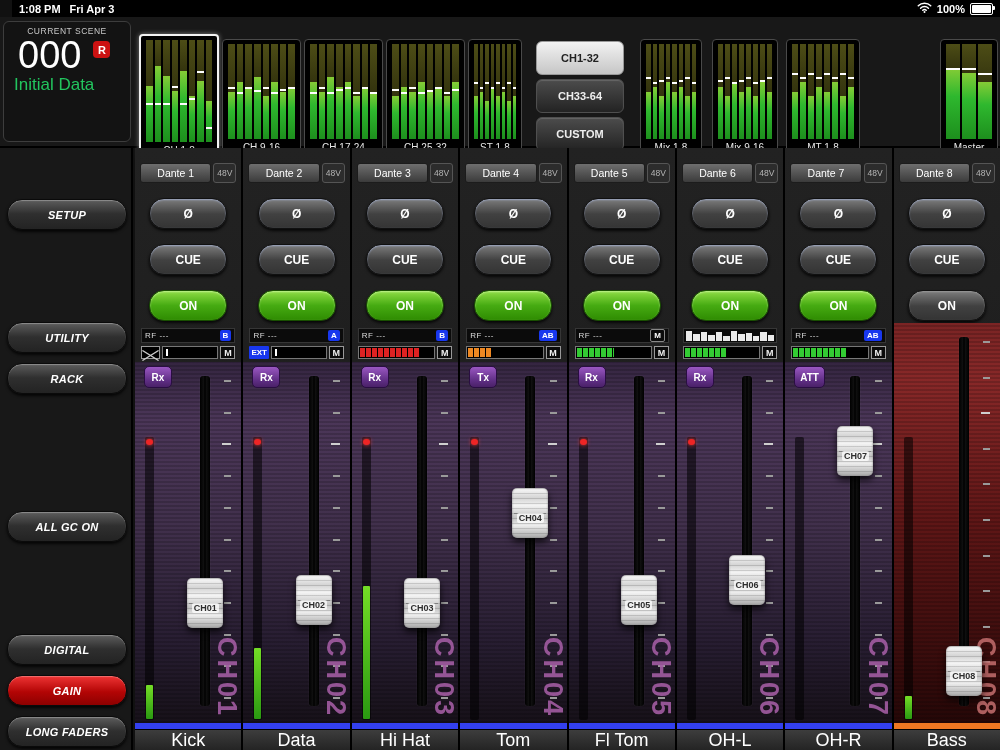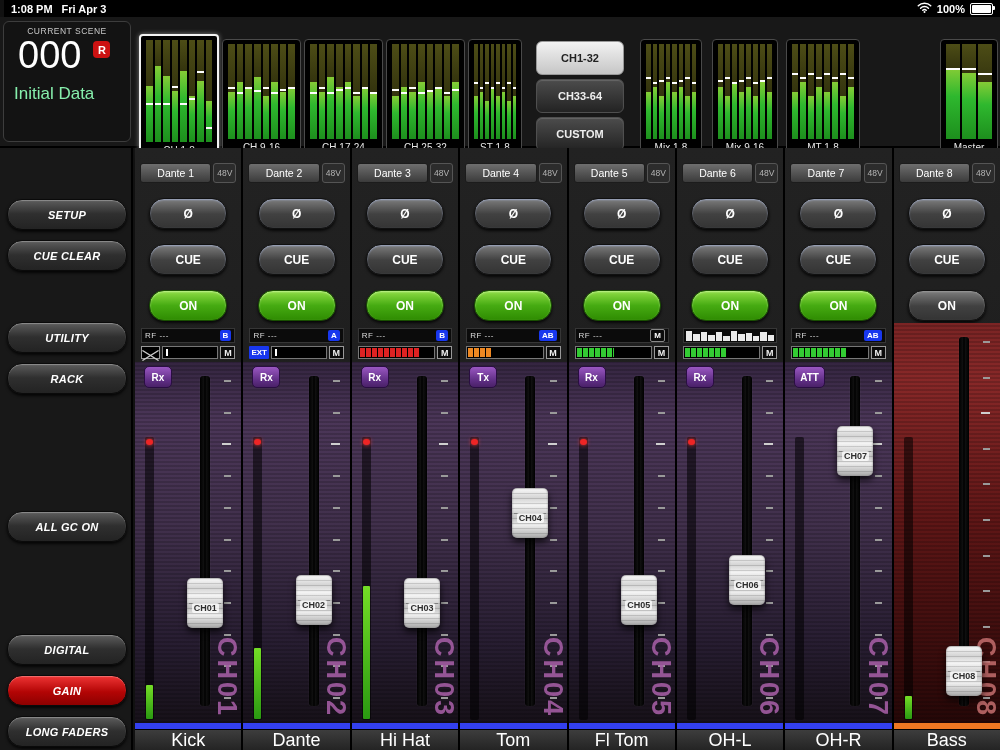--- a/index.html
+++ b/index.html
@@ -1,37 +1,37 @@
 <!DOCTYPE html>
 <html><head>
 <meta charset="utf-8">
 <style>
   html,body{margin:0;padding:0;background:#000;}
   body{width:1000px;height:750px;overflow:hidden;font-family:"Liberation Sans",sans-serif;-webkit-font-smoothing:antialiased;}
   .screen{position:relative;width:1000px;height:750px;background:#111;overflow:hidden;}
 
   
-  .statusbar{position:absolute;top:0;left:4px;right:0;height:17px;background:#000;color:#fff;
+  .statusbar{position:absolute;top:0;left:12px;right:0;height:17px;background:#000;color:#fff;
     font-size:11px;display:flex;align-items:center;justify-content:space-between;padding:0 7px;box-sizing:border-box;}
   .status-left{display:flex;gap:9px;font-weight:bold;}
   .status-right{display:flex;align-items:center;gap:5px;font-weight:bold;}
   .batt{position:relative;width:21px;height:10px;border:1px solid #fff;border-radius:2px;}
   .batt .lvl{position:absolute;inset:1px;background:#fff;border-radius:1px;}
   .batt .nub{position:absolute;right:-3px;top:2.5px;width:2px;height:4px;background:#fff;border-radius:0 1px 1px 0;}
 
   
   .topbar{position:absolute;top:17px;left:0;width:1000px;height:131px;background:#181818;border-bottom:2px solid #000;box-sizing:border-box;}
   .scene-panel{position:absolute;left:3px;top:4px;width:128px;height:121px;border:1px solid #3d3d3d;border-radius:6px;
     background:#131313;box-sizing:border-box;padding:4px 8px;}
   .scene-label{font-size:8.5px;color:#c8c8c8;letter-spacing:.5px;text-align:center;}
   .scene-number-row{display:flex;align-items:flex-start;gap:12px;padding-left:6px;}
   .scene-number{font-size:38px;color:#fff;line-height:1.02;}
   .scene-r-badge{margin-top:5px;width:17px;height:17px;background:#cc1212;color:#fff;border-radius:4px;
     font-size:11px;font-weight:bold;display:flex;align-items:center;justify-content:center;}
-  .scene-name{font-size:17px;color:#86efac;margin-top:9px;padding-left:2px;}
+  .scene-name{font-size:17px;color:#22c55e;padding-left:2px;}
 
   .thumb{position:absolute;top:22px;height:118px;background:#000;border:1px solid #4a4a4a;border-radius:4px;
     box-sizing:border-box;display:flex;flex-direction:column;cursor:pointer;}
   .thumb.selected{top:17px;height:127px;border:2px solid #f2f2f2;box-shadow:0 0 5px rgba(255,255,255,.45);}
   .thumb-bars{flex:1;display:flex;gap:2px;padding:4px 5px 2px;}
   .thumb-bar{flex:1;position:relative;background:#141408;overflow:hidden;}
   .thumb-bar .olive{position:absolute;top:0;left:0;right:0;background:linear-gradient(180deg,#4d4d16,#34340e);}
   .thumb-bar .green{position:absolute;bottom:0;left:0;right:0;background:linear-gradient(180deg,#85cc36,#2eb82e 40%,#1d8f1d);}
   .thumb-bar .tick{position:absolute;left:-1px;right:-1px;height:2px;background:#fff;z-index:2;}
   .thumb-label{height:15px;font-size:10px;color:#e9e9e9;text-align:center;line-height:14px;}
@@ -546,21 +546,20 @@
       </div>
     <div id="bankbtns">
         <div class="bank-btn active" style="top: 24px;">CH1-32</div>
         <div class="bank-btn inactive" style="top: 62px;">CH33-64</div>
         <div class="bank-btn inactive" style="top: 100px;">CUSTOM</div>
       </div>
   </div>
 
   <div class="sidebar" id="sidebar">
       <div class="side-btn" style="top: 51px;">SETUP</div>
-      <div class="side-btn" style="top: 92px;">CUE CLEAR</div>
       <div class="side-btn" style="top: 174px;">UTILITY</div>
       <div class="side-btn" style="top: 215px;">RACK</div>
       <div class="side-btn" style="top: 363px;">ALL GC ON</div>
       <div class="side-btn" style="top: 486px;">DIGITAL</div>
       <div class="side-btn active" style="top: 527px;">GAIN</div>
       <div class="side-btn" style="top: 568px;">LONG FADERS</div>
     </div>
 
   <div class="strips" id="strips">
       <div class="strip">
@@ -650,21 +649,21 @@
             <div class="dash" style="top: 80%;"></div>
             <div class="dash" style="top: 90%;"></div>
             <div class="dash" style="top: 100%;"></div>
           </div>
           <div class="fader-cap" style="top: calc(71% - 43.51px);">
             <div class="cap-label">CH02</div>
           </div>
           <div class="v-label">CH02</div>
         </div>
         <div class="color-bar" style="background: linear-gradient(rgb(51, 64, 238), rgb(51, 64, 238));"></div>
-        <div class="name-row">Dante</div>
+        <div class="name-row">Data</div>
       </div>
       <div class="strip">
         <div class="dante-row">
           <div class="dante-label">Dante 3</div>
           <div class="phantom">48V</div>
         </div>
         <div class="pill-btn">Ø</div>
         <div class="pill-btn">CUE</div>
         <div class="pill-btn on-btn">ON</div>
         <div class="rf-row">

